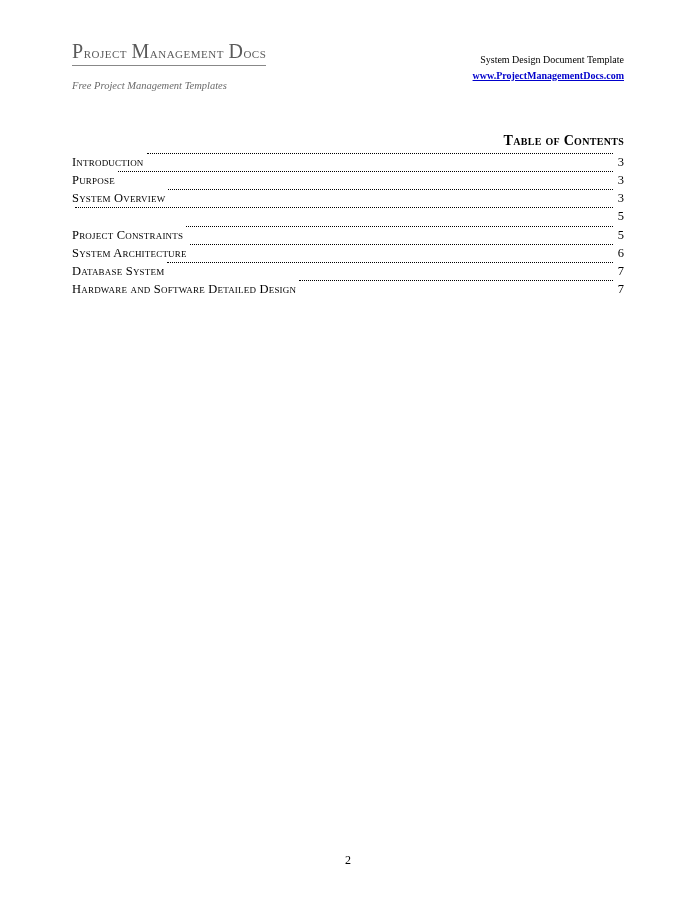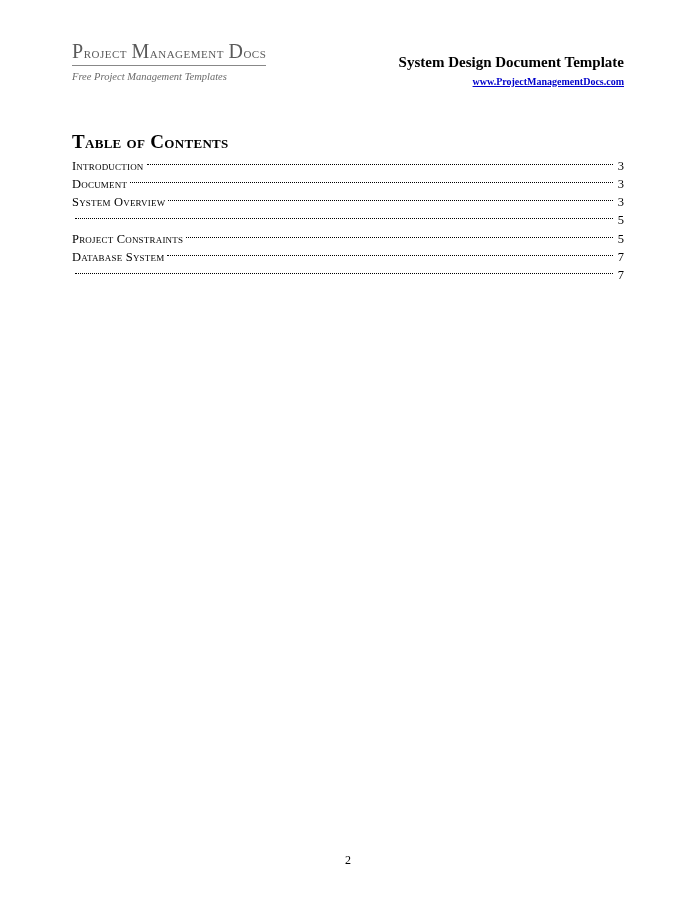--- a/index.html
+++ b/index.html
@@ -23,49 +23,50 @@
     color: #5a5a5a;
     font-weight: normal;
     font-variant: small-caps;
   }
   .brand-title .cap { font-size: 20px; }
   .brand-sub {
     font-style: italic;
     font-size: 10.5px;
     color: #6a6a6a;
     border-top: 1px solid #888;
-    padding-top: 5px;
+    padding-top: 14px;
     margin-top: 2px;
   }
   .doc-meta {
     text-align: right;
     margin-top: 14px;
   }
   .doc-meta-title {
-    font-size: 15px;
-    font-weight: bold;
+    font-size: 10px;
+    font-weight: normal;
     color: #000;
   }
   .doc-meta-link {
     font-size: 10px;
     font-weight: bold;
     color: #0000cc;
     text-decoration: underline;
   }
   .toc-heading {
-    font-size: 19px;
+    font-size: 14px;
     font-weight: bold;
     font-variant: small-caps;
     letter-spacing: 0.3px;
     margin-bottom: 4px;
+    text-align: right;
   }
   .toc-list { width: 100%; }
   .toc-row {
     display: flex;
-    align-items: center;
+    align-items: flex-start;
     font-size: 12.5px;
     line-height: 1.45;
     white-space: nowrap;
   }
   .toc-label {
     font-variant: small-caps;
     letter-spacing: 0.2px;
   }
   .toc-dots {
     flex: 1 1 auto;
@@ -102,43 +103,49 @@
 
   <div class="toc-heading">Table of Contents</div>
 
   <div class="toc-list">
     <div class="toc-row">
       <span class="toc-label">Introduction</span>
       <span class="toc-dots"></span>
       <span class="toc-page">3</span>
     </div>
     <div class="toc-row">
-      <span class="toc-label">Document</span>
+      <span class="toc-label">Purpose</span>
       <span class="toc-dots"></span>
       <span class="toc-page">3</span>
     </div>
     <div class="toc-row">
       <span class="toc-label">System Overview</span>
       <span class="toc-dots"></span>
       <span class="toc-page">3</span>
     </div>
     <div class="toc-row">
       <span class="toc-dots"></span>
       <span class="toc-page">5</span>
     </div>
     <div class="toc-row">
       <span class="toc-label">Project Constraints</span>
       <span class="toc-dots"></span>
       <span class="toc-page">5</span>
     </div>
     <div class="toc-row">
+      <span class="toc-label">System Architecture</span>
+      <span class="toc-dots"></span>
+      <span class="toc-page">6</span>
+    </div>
+    <div class="toc-row">
       <span class="toc-label">Database System</span>
       <span class="toc-dots"></span>
       <span class="toc-page">7</span>
     </div>
     <div class="toc-row">
+      <span class="toc-label">Hardware and Software Detailed Design</span>
       <span class="toc-dots"></span>
       <span class="toc-page">7</span>
     </div>
   </div>
 
   <div class="page-number">2</div>
 </div>
 
 </body></html>

